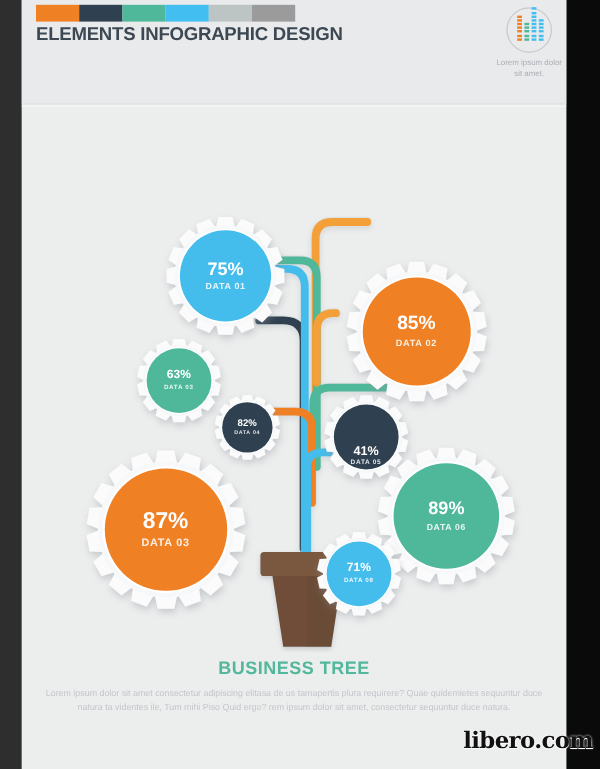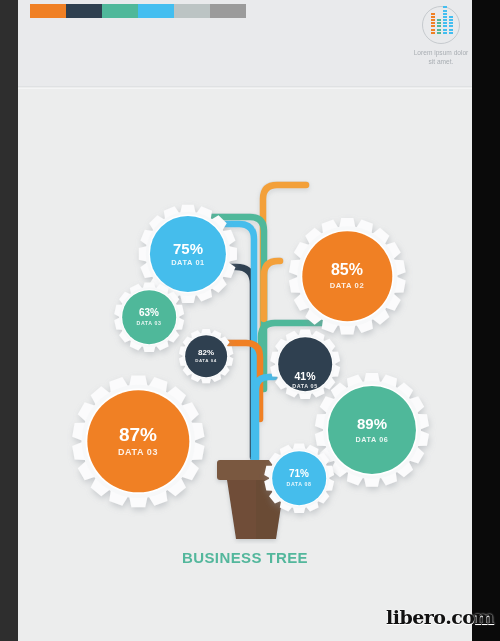--- a/index.html
+++ b/index.html
@@ -91,20 +91,21 @@
 
   <div id="header">
     <div id="swatches">
         <div class="swatch" style="background: rgb(240, 128, 36);"></div>
         <div class="swatch" style="background: rgb(47, 64, 80);"></div>
         <div class="swatch" style="background: rgb(79, 184, 154);"></div>
         <div class="swatch" style="background: rgb(67, 190, 240);"></div>
         <div class="swatch" style="background: rgb(188, 196, 196);"></div>
         <div class="swatch" style="background: rgb(155, 155, 155);"></div>
       </div>
+    <div id="title">ELEMENTS INFOGRAPHIC DESIGN</div>
 
     <div id="logo-wrap">
       <div id="logo-circle">
           <div class="logo-bar" style="left: 8px;">
             <div class="logo-seg" style="background: rgb(240, 128, 36);"></div>
             <div class="logo-seg" style="background: rgb(240, 128, 36);"></div>
             <div class="logo-seg" style="background: rgb(240, 128, 36);"></div>
             <div class="logo-seg" style="background: rgb(240, 128, 36);"></div>
             <div class="logo-seg" style="background: rgb(240, 128, 36);"></div>
             <div class="logo-seg" style="background: rgb(240, 128, 36);"></div>
@@ -182,21 +183,21 @@
         <defs>
           <filter id="sh" x="-50%" y="-50%" width="220%" height="220%">
             <feDropShadow dx="0" dy="2" stdDeviation="2.2" flood-color="#9aa0a6" flood-opacity="0.45"></feDropShadow>
           </filter>
           <filter id="sh2" x="-60%" y="-60%" width="240%" height="240%">
             <feDropShadow dx="1" dy="3" stdDeviation="3" flood-color="#8d949b" flood-opacity="0.40"></feDropShadow>
           </filter>
         </defs>
       </svg>
     <div id="nodes-layer">
-        <div class="node" style="left: 111.08px; top: 106px; width: 117.84px; height: 117.84px;">
+        <div class="node" style="left: 111.08px; top: 82px; width: 117.84px; height: 117.84px;">
           <svg width="117.84" height="117.84" viewBox="0 0 117.84 117.84">
             <g filter="url(#sh2)">
               <path d="M51.34,17.43L53.11,9.86L64.73,9.86L66.50,17.43A42.18,42.18 0 0 1 67.80,17.68L67.80,17.68L72.33,11.37L83.06,15.82L81.80,23.48A42.18,42.18 0 0 1 82.90,24.22L82.90,24.22L89.50,20.13L97.71,28.34L93.62,34.94A42.18,42.18 0 0 1 94.36,36.04L94.36,36.04L102.02,34.78L106.47,45.51L100.16,50.04A42.18,42.18 0 0 1 100.41,51.34L100.41,51.34L107.98,53.11L107.98,64.73L100.41,66.50A42.18,42.18 0 0 1 100.16,67.80L100.16,67.80L106.47,72.33L102.02,83.06L94.36,81.80A42.18,42.18 0 0 1 93.62,82.90L93.62,82.90L97.71,89.50L89.50,97.71L82.90,93.62A42.18,42.18 0 0 1 81.80,94.36L81.80,94.36L83.06,102.02L72.33,106.47L67.80,100.16A42.18,42.18 0 0 1 66.50,100.41L66.50,100.41L64.73,107.98L53.11,107.98L51.34,100.41A42.18,42.18 0 0 1 50.04,100.16L50.04,100.16L45.51,106.47L34.78,102.02L36.04,94.36A42.18,42.18 0 0 1 34.94,93.62L34.94,93.62L28.34,97.71L20.13,89.50L24.22,82.90A42.18,42.18 0 0 1 23.48,81.80L23.48,81.80L15.82,83.06L11.37,72.33L17.68,67.80A42.18,42.18 0 0 1 17.43,66.50L17.43,66.50L9.86,64.73L9.86,53.11L17.43,51.34A42.18,42.18 0 0 1 17.68,50.04L17.68,50.04L11.37,45.51L15.82,34.78L23.48,36.04A42.18,42.18 0 0 1 24.22,34.94L24.22,34.94L20.13,28.34L28.34,20.13L34.94,24.22A42.18,42.18 0 0 1 36.04,23.48L36.04,23.48L34.78,15.82L45.51,11.37L50.04,17.68A42.18,42.18 0 0 1 51.34,17.43Z" fill="#fbfbfc"></path>
               <circle cx="58.92" cy="58.92" r="42.18" fill="#f7f8f9"></circle>
             </g>
             <circle cx="58.92" cy="58.92" r="39.33" fill="#ffffff"></circle>
             <circle cx="58.92" cy="58.92" r="38" fill="#45bdec"></circle>
           </svg>
           <div class="lbl">
             <div class="pct" style="font-size: 15px;">75%</div>
@@ -299,20 +300,21 @@
           <div class="lbl">
             <div class="pct" style="font-size: 10px;">71%</div>
             <div class="dat" style="font-size: 5.2px; margin-top: 1.89px;">DATA 08</div>
           </div>
         </div>
       </div>
   </div>
 
   <div id="footer">
     <div id="footer-title">BUSINESS TREE</div>
+    <div id="footer-para">Lorem ipsum dolor sit amet consectetur adipiscing elitasa de us tamapertis plura requirere? Quae quidemietes sequuntur duce natura ta videntes ile, Tum mihi Piso Quid ergo? rem ipsum dolor sit amet, consectetur sequuntur duce natura.</div>
   </div>
 </div>
 
 <div id="watermark">libero.com</div>
 
 <svg width="0" height="0" style="position: absolute;">
     <defs>
       <filter id="sh" x="-50%" y="-50%" width="220%" height="220%">
         <feDropShadow dx="0" dy="2" stdDeviation="2.2" flood-color="#9aa0a6" flood-opacity="0.45"></feDropShadow>
       </filter>

